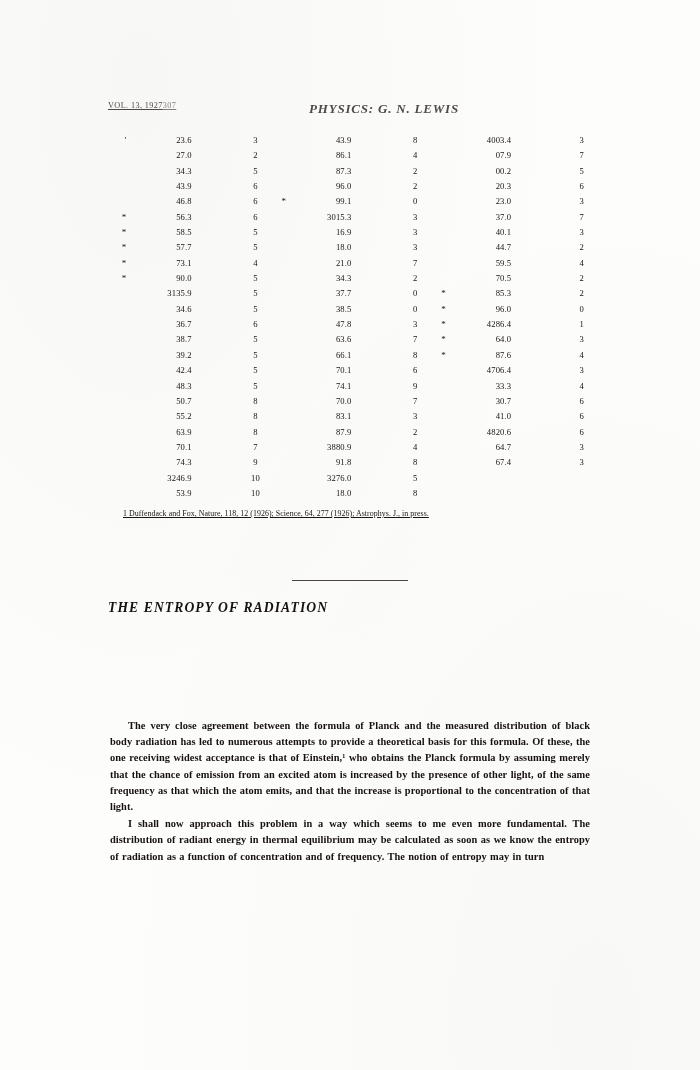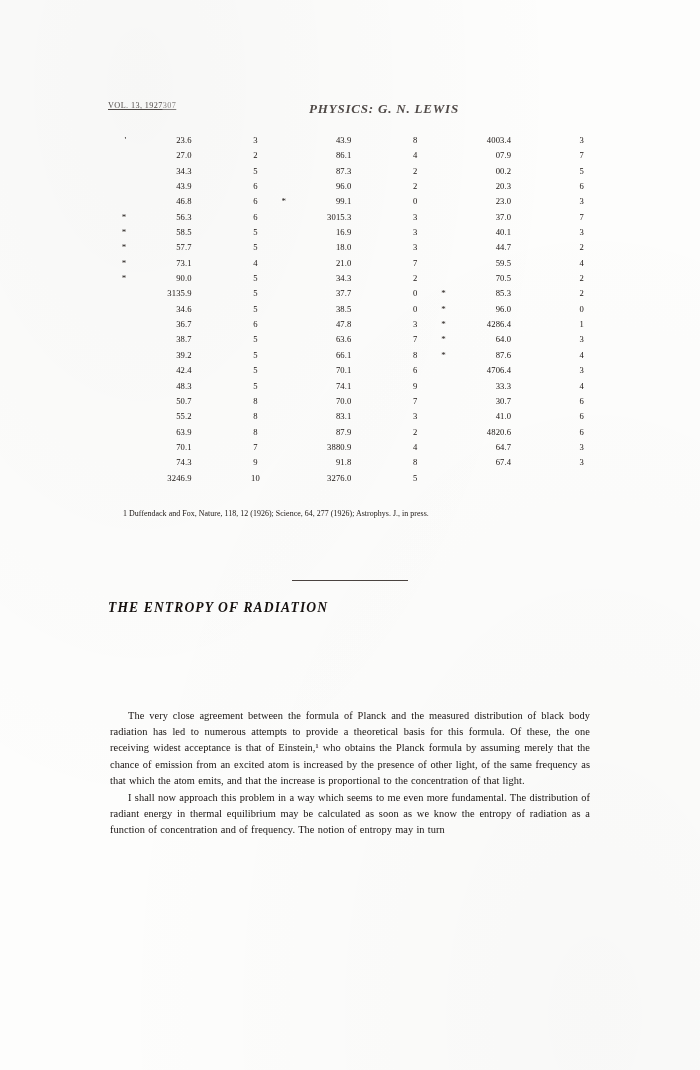--- a/index.html
+++ b/index.html
@@ -111,21 +111,21 @@
     position: absolute;
     left: 110px;
     top: 508px;
     width: 482px;
     font-size: 7.9px;
     line-height: 11.4px;
     color: #1b1512;
     filter: blur(0.3px);
     letter-spacing: 0.05px;
   }
-  .footnotes p { margin: 0 0 2.5px 0; text-indent: 13px; }
+  .footnotes p { margin: 0 0 2.5px 0; text-indent: 13px; text-decoration: underline; }
 
   
   .rule {
     position: absolute;
     left: 292px;
     top: 580px;
     width: 116px;
     height: 1.3px;
     background: #2a221e;
     opacity: .85;
@@ -174,21 +174,21 @@
     top: 706px;
     width: 480px;
     font-size: 10.4px;
     line-height: 16.2px;
     text-align: justify;
     color: #171210;
     filter: blur(0.28px);
     letter-spacing: 0.05px;
     word-spacing: 0.6px;
   }
-  .body p { margin: 2px 0 0 0; text-indent: 18px; }
+  .body p { margin: 12px 0 0 0; text-indent: 18px; font-weight: bold; }
   .body p + p { margin-top: 1px; }
 </style>
 </head>
 <body>
 
 <div class="page"></div>
 
 <div class="sheet">
 
   <div class="runhead">
@@ -515,20 +515,34 @@
             <td class="c-int"><span class="val">10</span></td>
             <td class="c-mark"><span class="mark"></span></td>
             <td class="c-val"><span class="val">3276.0</span></td>
             <td class="c-gap"></td>
             <td class="c-int"><span class="val">5</span></td>
             <td class="c-mark"><span class="mark"></span></td>
             <td class="c-val"><span class="val"></span></td>
             <td class="c-gap2"></td>
             <td class="c-int"><span class="val"></span></td>
           </tr>
+          <tr>
+            <td class="c-mark"><span class="mark"></span></td>
+            <td class="c-val"><span class="val">53.9</span></td>
+            <td class="c-gap"></td>
+            <td class="c-int"><span class="val">10</span></td>
+            <td class="c-mark"><span class="mark"></span></td>
+            <td class="c-val"><span class="val">18.0</span></td>
+            <td class="c-gap"></td>
+            <td class="c-int"><span class="val">8</span></td>
+            <td class="c-mark"><span class="mark"></span></td>
+            <td class="c-val"><span class="val"></span></td>
+            <td class="c-gap2"></td>
+            <td class="c-int"><span class="val"></span></td>
+          </tr>
         </tbody>
     </table>
   </div>
 
   <div class="footnotes">
     <p>1 Duffendack and Fox, Nature, 118, 12 (1926); Science, 64, 277 (1926); Astrophys. J., in press.</p>
   </div>
 
   <div class="rule"></div>
 

